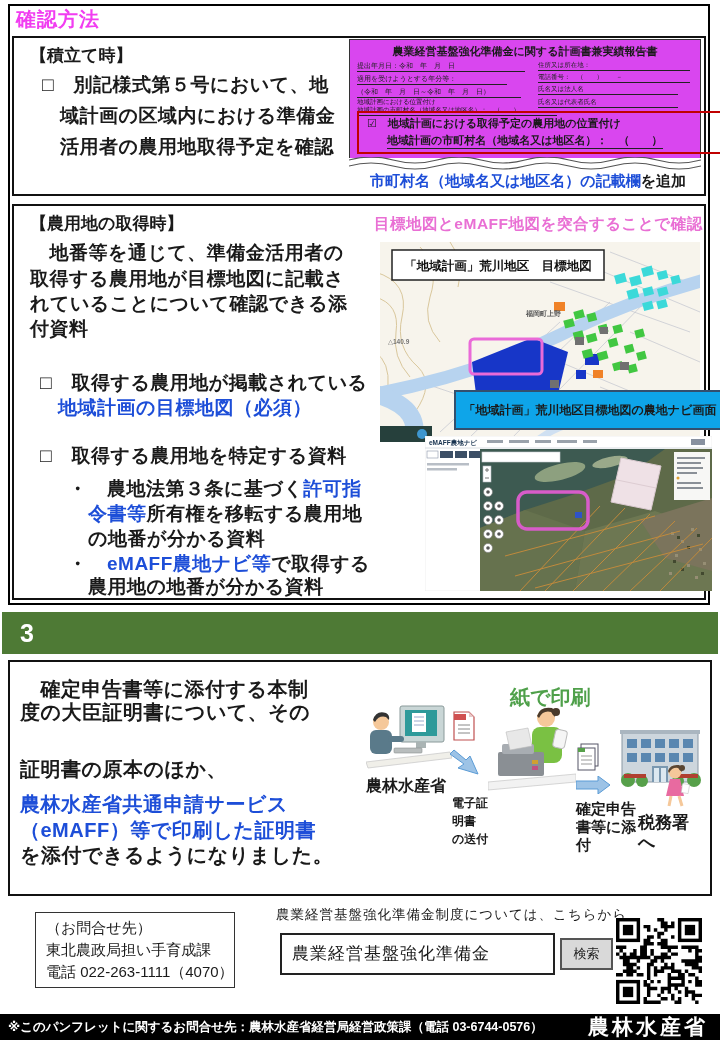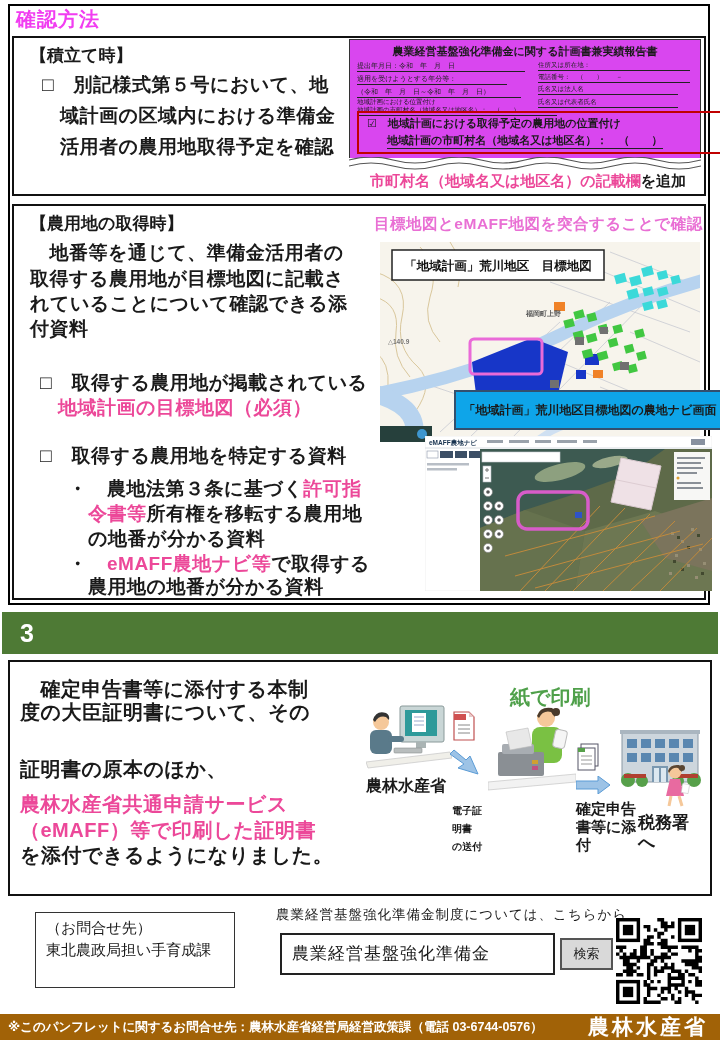--- a/index.html
+++ b/index.html
@@ -1,19 +1,19 @@
 <!DOCTYPE html>
 <html><head>
 <meta charset="utf-8">
 <style>
   html,body{margin:0;padding:0;}
   body{width:720px;height:1040px;position:relative;background:#fff;overflow:hidden;
        font-family:"Liberation Sans","DejaVu Sans",sans-serif;color:#1a1a1a;font-weight:bold;}
   .abs{position:absolute;box-sizing:border-box;}
-  .blue{color:#ec4899;}
+  .blue{color:#1d4ed8;}
   .pre{white-space:pre-line;}
   .bdr{border:2px solid #111;background:#fff;}
   .t19{font-size:19px;letter-spacing:0.5px;}
   .t20{font-size:20px;letter-spacing:0.5px;}
   .fld{display:block;border-bottom:0.8px solid #222;margin-bottom:2.2px;white-space:nowrap;color:#222;}
   svg text{font-family:"Liberation Sans","DejaVu Sans",sans-serif;}
 </style>
 </head>
 <body>
 
@@ -294,21 +294,21 @@
   <g stroke="#888" stroke-width="1">
       <line x1="6" y1="15" x2="18" y2="15"></line>
       <line x1="6" y1="19" x2="18" y2="19"></line>
       <line x1="6" y1="23" x2="18" y2="23"></line>
     </g>
 </svg>
 
 <svg class="abs" style="left:448px;top:748px;" width="32" height="28" viewBox="0 0 32 28">
   <polygon points="2,4 16,14 10,18 30,24 22,6 18,10 6,0" fill="#9dc3e6" stroke="#5b9bd5" stroke-width="1" transform="translate(0,2)"></polygon>
 </svg>
-<div class="abs pre" style="left:452px;top:794px;font-size:10px;line-height:18px;margin-top:8px;">電子証
+<div class="abs pre" style="left:452px;top:794px;font-size:12px;line-height:18px;">電子証
 明書
 の送付</div>
 
 <svg class="abs" style="left:488px;top:704px;" width="88" height="96" viewBox="0 0 88 96">
   <polygon points="0,78 88,70 88,78 0,86" fill="#f2f2f2" stroke="#ccc" stroke-width="0.8"></polygon>
   <circle cx="58" cy="14" r="9" fill="#f5c89a"></circle>
   <path d="M49,12 Q52,2 64,4 Q69,7 67,13 L63,8 Q55,6 51,14 Z" fill="#4a3a2a"></path>
   <circle cx="68" cy="8" r="4" fill="#4a3a2a"></circle>
   <rect x="44" y="23" width="30" height="36" rx="8" fill="#7ac143"></rect>
   <rect x="66" y="26" width="12" height="18" rx="3" fill="#f5f5f5" stroke="#bbb" transform="rotate(12 72 35)"></rect>
@@ -371,20 +371,21 @@
   <circle cx="20" cy="4" r="3" fill="#5a4632"></circle>
   <polygon points="8,15 18,15 22,32 4,32" fill="#e86aa0"></polygon>
   <rect x="20" y="20" width="7" height="9" fill="#fff" stroke="#bbb" stroke-width="0.5" transform="rotate(10 23 24)"></rect>
   <line x1="9" y1="32" x2="7" y2="42" stroke="#f5c89a" stroke-width="3"></line>
   <line x1="17" y1="32" x2="20" y2="42" stroke="#f5c89a" stroke-width="3"></line>
 </svg>
 
 <div class="abs" style="left:35px;top:912px;width:200px;height:76px;border:1.5px solid #333;">
   <div class="abs" style="left:10px;top:6px;font-size:15px;font-weight:500;">（お問合せ先）</div>
   <div class="abs" style="left:10px;top:28px;font-size:15px;font-weight:500;">東北農政局担い手育成課</div>
+  <div class="abs" style="left:10px;top:50px;font-size:15px;font-weight:500;">電話 022-263-1111（4070）</div>
 </div>
 
 <div class="abs" style="left:276px;top:906px;font-size:13.5px;font-weight:500;letter-spacing:1px;">農業経営基盤強化準備金制度については、こちらから</div>
 <div class="abs" style="left:280px;top:933px;width:275px;height:42px;border:2px solid #222;line-height:38px;padding-left:10px;font-size:17px;font-weight:500;letter-spacing:1px;">農業経営基盤強化準備金</div>
 <div class="abs" style="left:560px;top:938px;width:53px;height:32px;background:#d9d9d9;border:2px solid #555;text-align:center;line-height:28px;font-size:13px;font-weight:500;">検索</div>
 
 <svg class="abs" style="left:616px;top:918px;" width="86" height="86" viewBox="0 0 25 25">
   <rect width="25" height="25" fill="#fff"></rect>
   <g fill="none" stroke="#000" stroke-width="1">
       <rect x="0.5" y="0.5" width="6" height="6"></rect>
@@ -392,16 +393,16 @@
       <rect x="0.5" y="18.5" width="6" height="6"></rect>
     </g>
   <g fill="#000">
       <rect x="2" y="2" width="3" height="3"></rect>
       <rect x="20" y="2" width="3" height="3"></rect>
       <rect x="2" y="20" width="3" height="3"></rect>
     </g>
   <path id="qr-mods" fill="#000" d="M12 0h1v1h-1zM13 0h1v1h-1zM13 1h1v1h-1zM14 1h1v1h-1zM16 1h1v1h-1zM8 2h1v1h-1zM9 2h1v1h-1zM13 2h1v1h-1zM14 2h1v1h-1zM15 2h1v1h-1zM16 2h1v1h-1zM9 3h1v1h-1zM11 3h1v1h-1zM14 3h1v1h-1zM12 4h1v1h-1zM13 4h1v1h-1zM9 5h1v1h-1zM10 5h1v1h-1zM12 5h1v1h-1zM16 5h1v1h-1zM8 6h1v1h-1zM9 6h1v1h-1zM13 6h1v1h-1zM14 6h1v1h-1zM8 7h1v1h-1zM9 7h1v1h-1zM10 7h1v1h-1zM12 7h1v1h-1zM13 7h1v1h-1zM14 7h1v1h-1zM0 8h1v1h-1zM1 8h1v1h-1zM2 8h1v1h-1zM7 8h1v1h-1zM8 8h1v1h-1zM13 8h1v1h-1zM14 8h1v1h-1zM15 8h1v1h-1zM16 8h1v1h-1zM17 8h1v1h-1zM19 8h1v1h-1zM20 8h1v1h-1zM21 8h1v1h-1zM22 8h1v1h-1zM23 8h1v1h-1zM1 9h1v1h-1zM5 9h1v1h-1zM7 9h1v1h-1zM8 9h1v1h-1zM10 9h1v1h-1zM15 9h1v1h-1zM21 9h1v1h-1zM23 9h1v1h-1zM24 9h1v1h-1zM0 10h1v1h-1zM2 10h1v1h-1zM4 10h1v1h-1zM5 10h1v1h-1zM7 10h1v1h-1zM8 10h1v1h-1zM10 10h1v1h-1zM13 10h1v1h-1zM14 10h1v1h-1zM16 10h1v1h-1zM17 10h1v1h-1zM23 10h1v1h-1zM1 11h1v1h-1zM2 11h1v1h-1zM3 11h1v1h-1zM4 11h1v1h-1zM5 11h1v1h-1zM6 11h1v1h-1zM7 11h1v1h-1zM8 11h1v1h-1zM9 11h1v1h-1zM11 11h1v1h-1zM12 11h1v1h-1zM13 11h1v1h-1zM14 11h1v1h-1zM15 11h1v1h-1zM23 11h1v1h-1zM24 11h1v1h-1zM2 12h1v1h-1zM3 12h1v1h-1zM6 12h1v1h-1zM10 12h1v1h-1zM11 12h1v1h-1zM13 12h1v1h-1zM19 12h1v1h-1zM20 12h1v1h-1zM21 12h1v1h-1zM22 12h1v1h-1zM23 12h1v1h-1zM24 12h1v1h-1zM2 13h1v1h-1zM3 13h1v1h-1zM4 13h1v1h-1zM5 13h1v1h-1zM9 13h1v1h-1zM10 13h1v1h-1zM14 13h1v1h-1zM16 13h1v1h-1zM20 13h1v1h-1zM21 13h1v1h-1zM22 13h1v1h-1zM23 13h1v1h-1zM3 14h1v1h-1zM4 14h1v1h-1zM6 14h1v1h-1zM9 14h1v1h-1zM11 14h1v1h-1zM13 14h1v1h-1zM14 14h1v1h-1zM15 14h1v1h-1zM16 14h1v1h-1zM22 14h1v1h-1zM23 14h1v1h-1zM24 14h1v1h-1zM2 15h1v1h-1zM3 15h1v1h-1zM4 15h1v1h-1zM5 15h1v1h-1zM9 15h1v1h-1zM11 15h1v1h-1zM12 15h1v1h-1zM13 15h1v1h-1zM16 15h1v1h-1zM17 15h1v1h-1zM18 15h1v1h-1zM20 15h1v1h-1zM24 15h1v1h-1zM0 16h1v1h-1zM1 16h1v1h-1zM3 16h1v1h-1zM4 16h1v1h-1zM6 16h1v1h-1zM7 16h1v1h-1zM9 16h1v1h-1zM11 16h1v1h-1zM15 16h1v1h-1zM18 16h1v1h-1zM19 16h1v1h-1zM21 16h1v1h-1zM22 16h1v1h-1zM9 17h1v1h-1zM15 17h1v1h-1zM16 17h1v1h-1zM17 17h1v1h-1zM18 17h1v1h-1zM19 17h1v1h-1zM23 17h1v1h-1zM8 18h1v1h-1zM10 18h1v1h-1zM12 18h1v1h-1zM15 18h1v1h-1zM19 18h1v1h-1zM21 18h1v1h-1zM23 18h1v1h-1zM24 18h1v1h-1zM8 19h1v1h-1zM9 19h1v1h-1zM15 19h1v1h-1zM16 19h1v1h-1zM17 19h1v1h-1zM18 19h1v1h-1zM19 19h1v1h-1zM23 19h1v1h-1zM24 19h1v1h-1zM9 20h1v1h-1zM10 20h1v1h-1zM11 20h1v1h-1zM13 20h1v1h-1zM14 20h1v1h-1zM15 20h1v1h-1zM17 20h1v1h-1zM20 20h1v1h-1zM9 21h1v1h-1zM13 21h1v1h-1zM15 21h1v1h-1zM18 21h1v1h-1zM20 21h1v1h-1zM21 21h1v1h-1zM22 21h1v1h-1zM9 22h1v1h-1zM12 22h1v1h-1zM16 22h1v1h-1zM20 22h1v1h-1zM22 22h1v1h-1zM23 22h1v1h-1zM24 22h1v1h-1zM8 23h1v1h-1zM13 23h1v1h-1zM14 23h1v1h-1zM16 23h1v1h-1zM18 23h1v1h-1zM22 23h1v1h-1zM8 24h1v1h-1zM9 24h1v1h-1zM10 24h1v1h-1zM11 24h1v1h-1zM12 24h1v1h-1zM17 24h1v1h-1zM18 24h1v1h-1zM23 24h1v1h-1z"></path>
 </svg>
 
-<div class="abs" style="left:0;top:1014px;width:720px;height:26px;background:#a16207;color:#fff;">
+<div class="abs" style="left:0;top:1014px;width:720px;height:26px;background:#000000;color:#fff;">
   <span class="abs" style="left:8px;top:0;line-height:26px;font-size:12.5px;">※このパンフレットに関するお問合せ先：農林水産省経営局経営政策課（電話 03-6744-0576）</span>
   <span class="abs" style="right:12px;top:0;line-height:26px;font-size:21px;letter-spacing:3px;">農林水産省</span>
 </div>
 
 </body></html>

